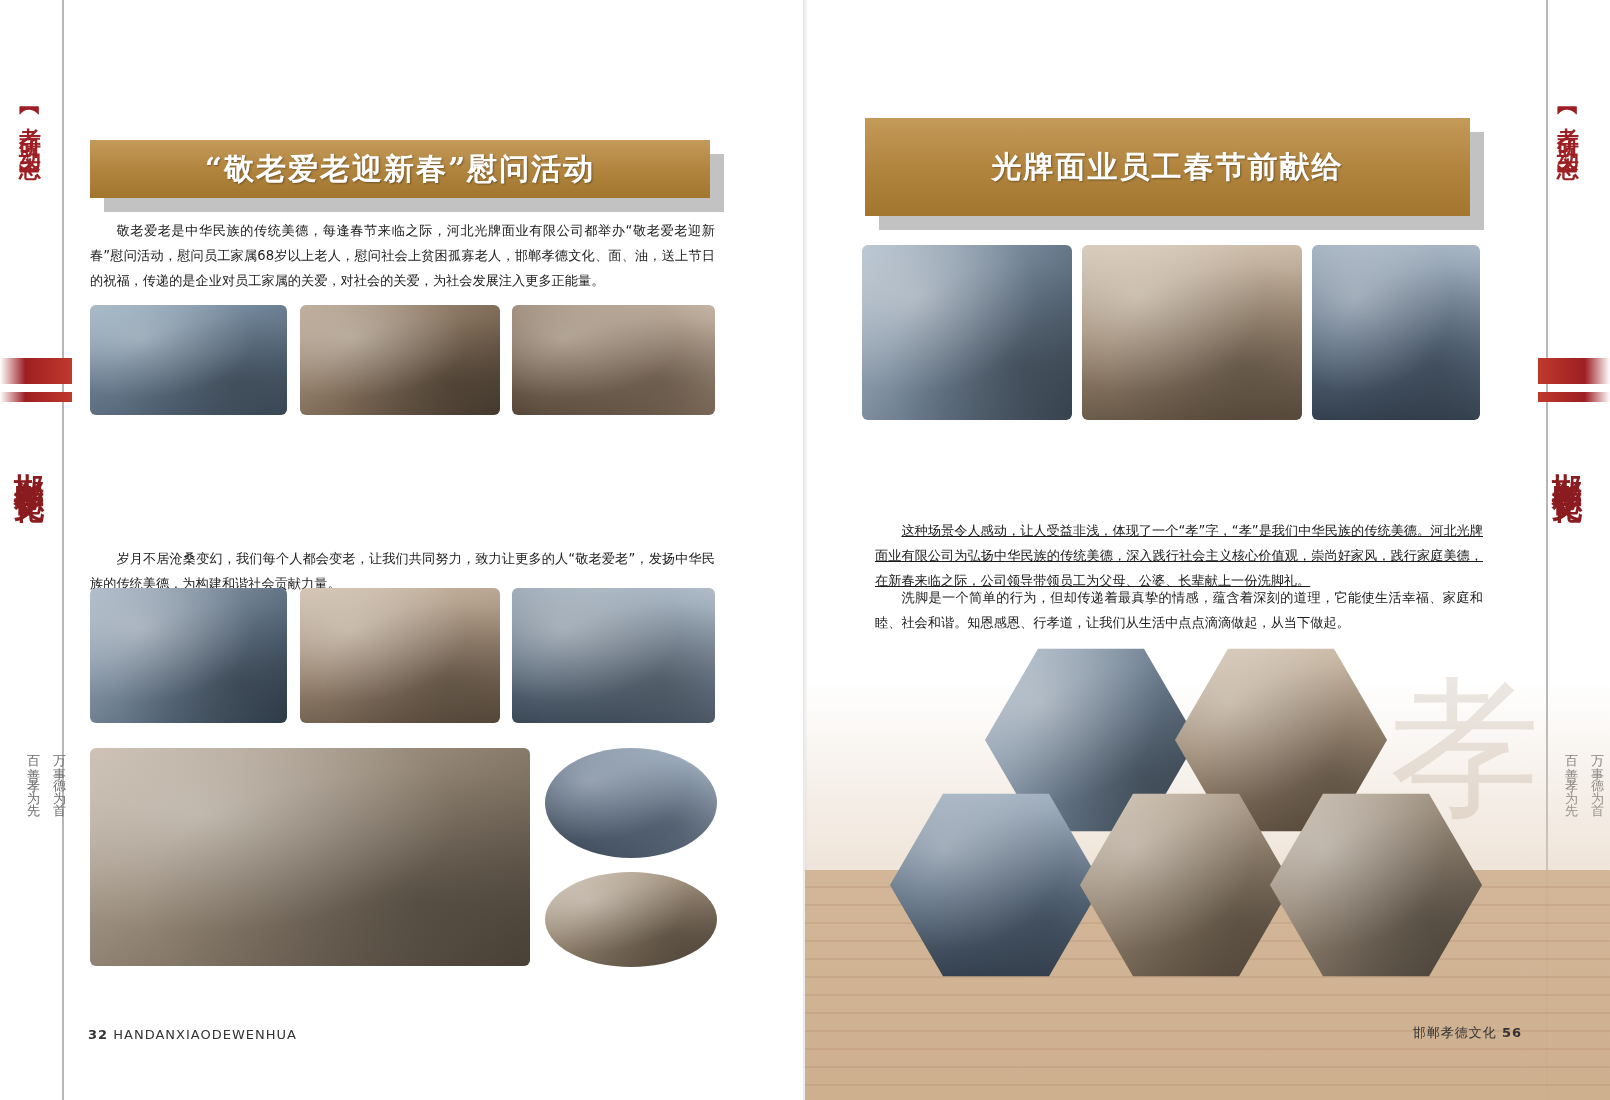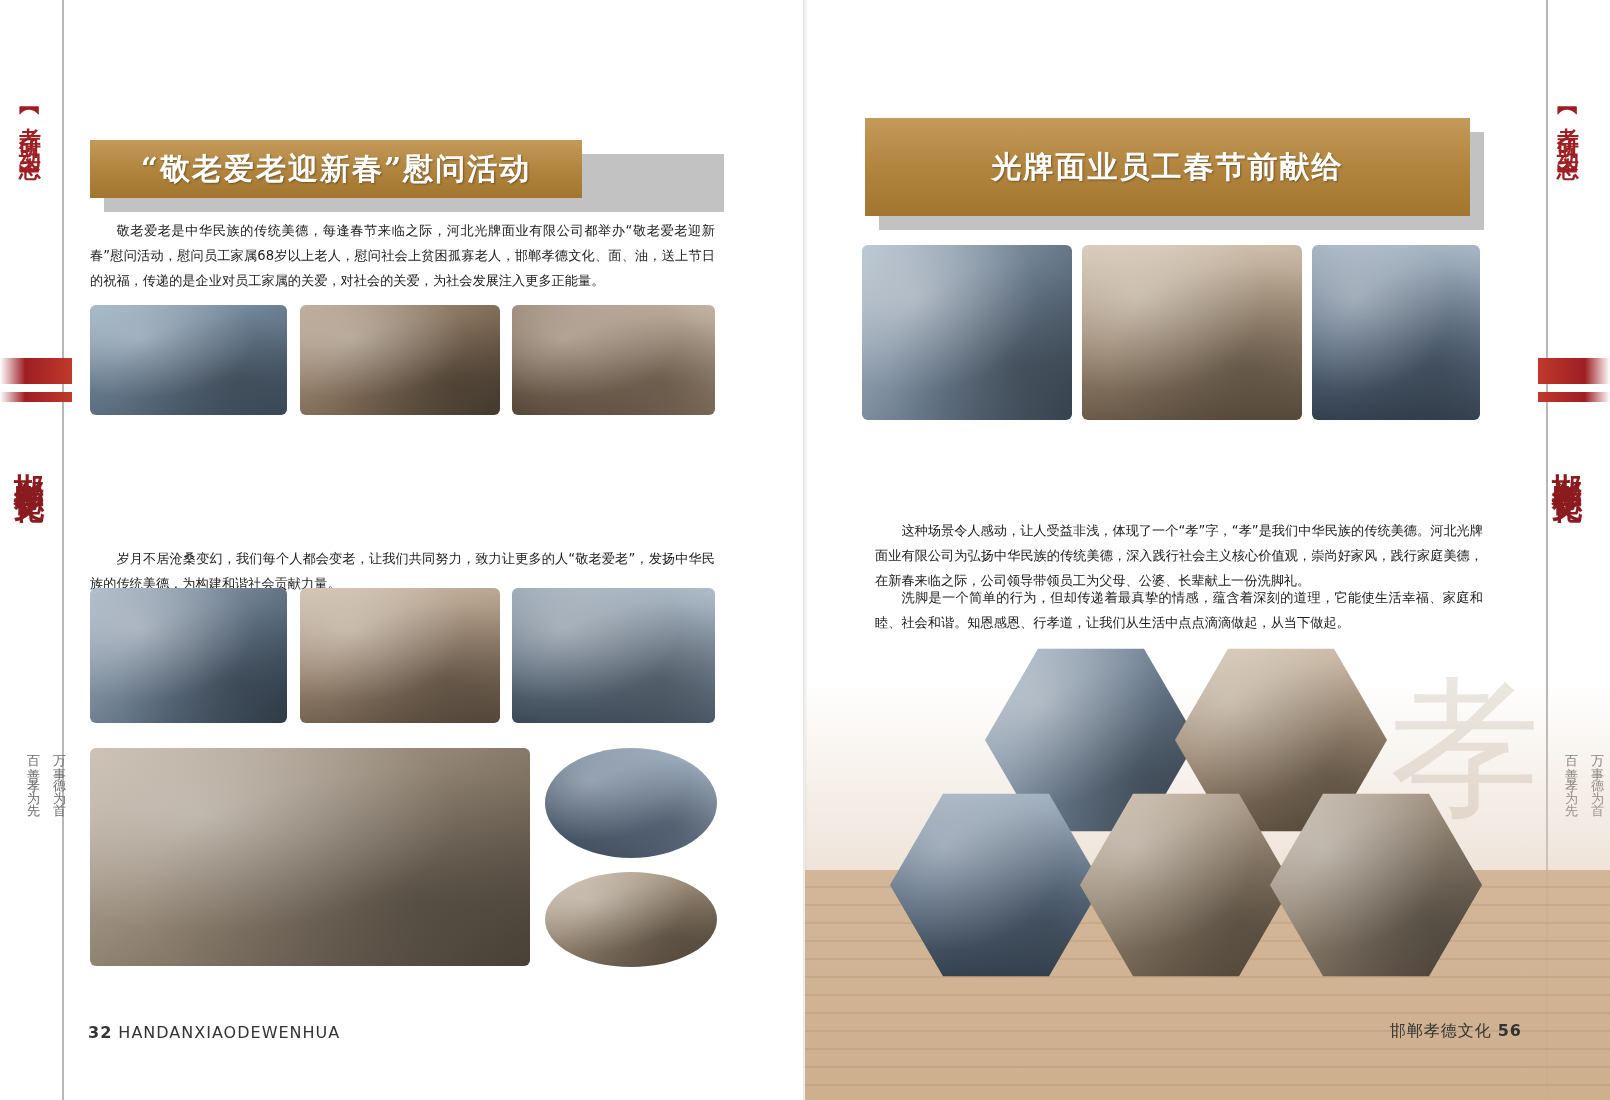--- a/index.html
+++ b/index.html
@@ -71,21 +71,21 @@
   .heading-bar{
     position:absolute;
     background:linear-gradient(180deg,#c49a5a 0%, #b2853f 50%, #a2762f 100%);
     display:flex;align-items:center;justify-content:center;
     color:#ffffff;font-weight:bold;
     font-family:"DejaVu Serif","Liberation Serif",serif;
     text-shadow:1px 1px 2px rgba(0,0,0,.35);
   }
   .h-left{left:90px;top:140px;width:620px;height:58px;}
   .h-left .heading-shadow{left:14px;top:14px;width:620px;height:58px;}
-  .h-left .heading-bar{left:0;top:0;width:492px;height:58px;font-size:30px;letter-spacing:2px;}
+  .h-left .heading-bar{left:0;top:0;width:620px;height:58px;font-size:30px;letter-spacing:2px;}
   .h-right{left:865px;top:118px;width:605px;height:98px;}
   .h-right .heading-shadow{left:14px;top:14px;width:605px;height:98px;}
   .h-right .heading-bar{left:0;top:0;width:605px;height:98px;font-size:30px;line-height:42px;text-align:center;letter-spacing:2px;flex-direction:column;}
 
   
   .para{
     position:absolute;
     font-size:13.2px;
     line-height:25px;
     color:#1a1a1a;
@@ -145,21 +145,21 @@
   .ghost-char{
     position:absolute;right:70px;top:650px;
     font-size:150px;color:rgba(150,120,95,.18);
     font-family:"DejaVu Serif","Liberation Serif",serif;
     pointer-events:none;
   }
 
   
   .folio{
     position:absolute;bottom:58px;
-    font-size:16px;color:#333;letter-spacing:1px;
+    font-size:13px;color:#333;letter-spacing:1px;
     font-family:"DejaVu Sans","Liberation Sans",sans-serif;
   }
   .folio-left{left:88px;}
   .folio-right{right:88px;}
   .folio strong{font-weight:bold;}
 
   .gutter{
     position:absolute;left:803px;top:0;bottom:0;width:4px;
     background:linear-gradient(90deg, rgba(0,0,0,.10), rgba(0,0,0,.02));
   }
@@ -257,21 +257,21 @@
   <div class="photo p10" style="left:862px;top:245px;width:210px;height:175px;">
     <div class="photo-overlay"></div>
   </div>
   <div class="photo p11" style="left:1082px;top:245px;width:220px;height:175px;">
     <div class="photo-overlay"></div>
   </div>
   <div class="photo p12" style="left:1312px;top:245px;width:168px;height:175px;">
     <div class="photo-overlay"></div>
   </div>
 
-  <div class="para indent" style="left:875px;top:518px;width:608px;">这种场景令人感动，让人受益非浅，体现了一个“孝”字，“孝”是我们中华民族的传统美德。河北光牌面业有限公司为弘扬中华民族的传统美德，深入践行社会主义核心价值观，崇尚好家风，践行家庭美德，在新春来临之际，公司领导带领员工为父母、公婆、长辈献上一份洗脚礼。</div>
+  <div class="para indent" style="left:875px;top:518px;width:608px;text-decoration:underline;">这种场景令人感动，让人受益非浅，体现了一个“孝”字，“孝”是我们中华民族的传统美德。河北光牌面业有限公司为弘扬中华民族的传统美德，深入践行社会主义核心价值观，崇尚好家风，践行家庭美德，在新春来临之际，公司领导带领员工为父母、公婆、长辈献上一份洗脚礼。</div>
   <div class="para indent" style="left:875px;top:585px;width:608px;">洗脚是一个简单的行为，但却传递着最真挚的情感，蕴含着深刻的道理，它能使生活幸福、家庭和睦、社会和谐。知恩感恩、行孝道，让我们从生活中点点滴滴做起，从当下做起。</div>
 
   <div class="hexwrap">
     <div class="hex p10" style="left:115px;top:0px;">
       <div class="photo-overlay"></div>
     </div>
     <div class="hex p11" style="left:305px;top:0px;">
       <div class="photo-overlay"></div>
     </div>
     <div class="hex p12" style="left:20px;top:145px;">

